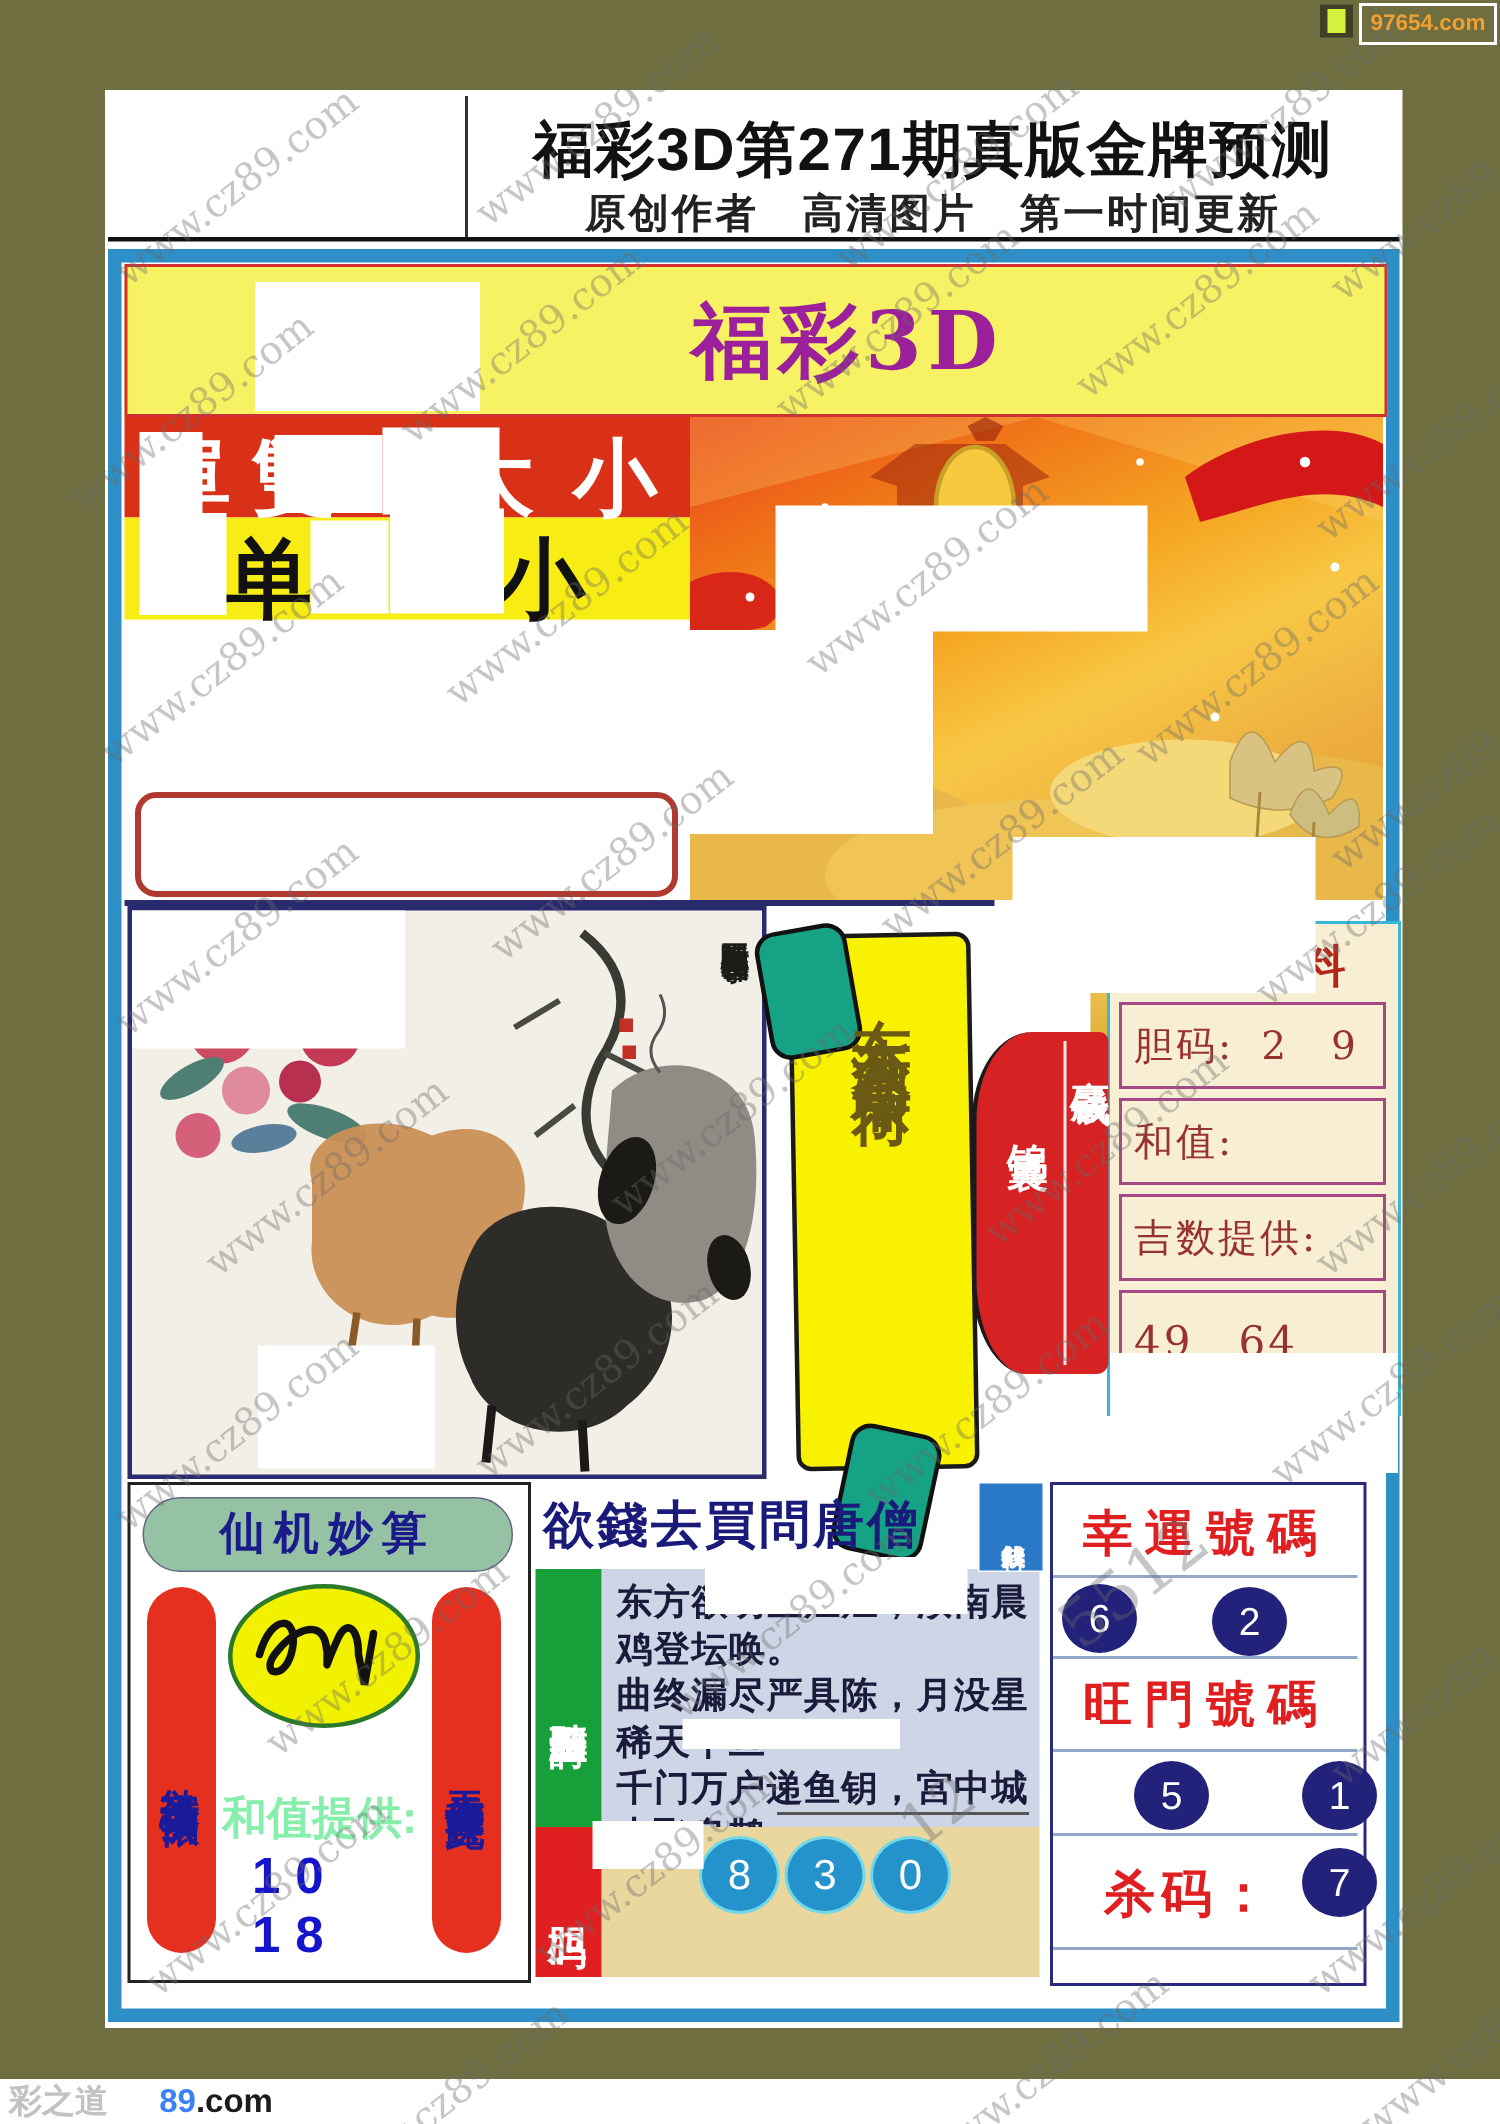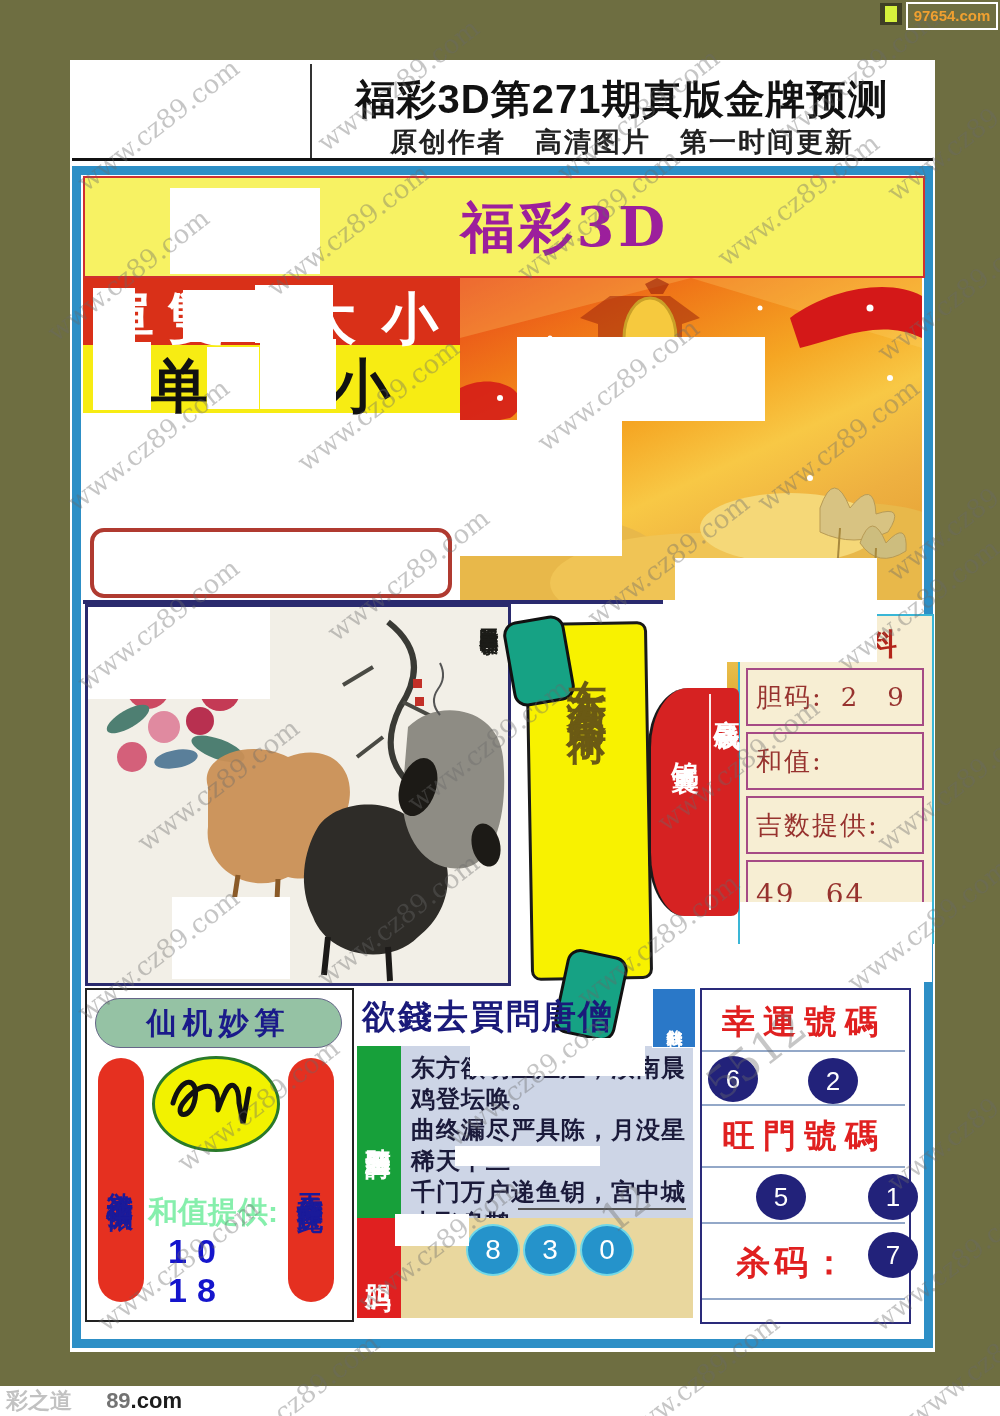--- a/index.html
+++ b/index.html
@@ -340,14 +340,14 @@
     <span class="wm" style="left: 340px; top: 1230px; font-size: 26px; transform: rotate(-38deg);">www.cz89.com</span>
     <span class="wm" style="left: 600px; top: 1185px; font-size: 40px; transform: rotate(-38deg);">12</span>
     <span class="wm" style="left: 855px; top: 1250px; font-size: 26px; transform: rotate(-38deg);">www.cz89.com</span>
     <span class="wm" style="left: 200px; top: 1385px; font-size: 26px; transform: rotate(-38deg);">www.cz89.com</span>
     <span class="wm" style="left: 600px; top: 1365px; font-size: 26px; transform: rotate(-38deg);">www.cz89.com</span>
     <span class="wm" style="left: 890px; top: 1345px; font-size: 26px; transform: rotate(-38deg);">www.cz89.com</span>
   </div>
 
 <div class="abs" id="footer-strip">
   <span style="color:#c2c2c2;">彩之道</span>
-  <span style="color:#737373;margin-left:28px;">89</span><span style="color:#1c1c1c;">.com</span>
+  <span style="color:#3b82f6;margin-left:28px;">89</span><span style="color:#1c1c1c;">.com</span>
 </div>
 
 </body></html>

